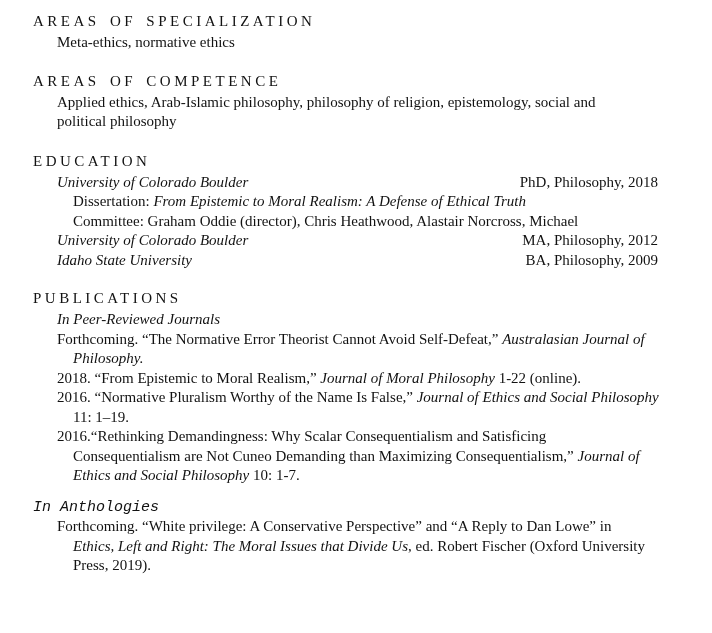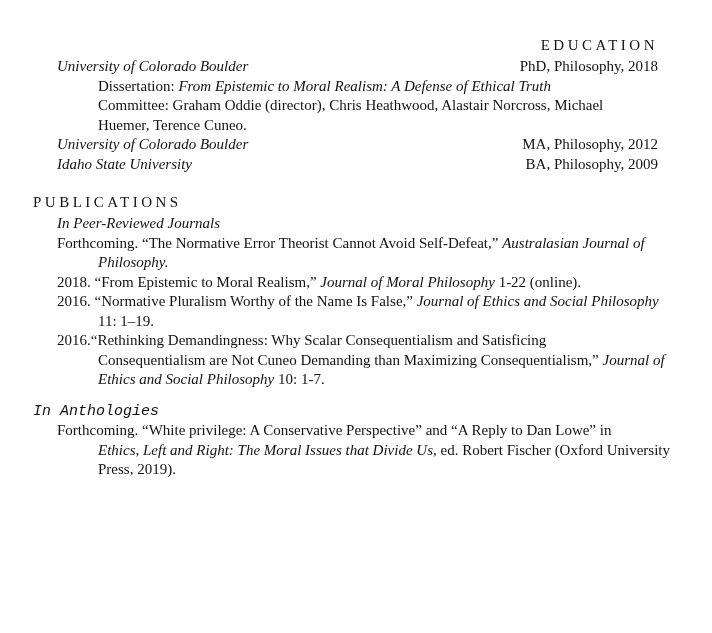--- a/index.html
+++ b/index.html
@@ -25,58 +25,66 @@
   }
   .h {
     font-size: 15px;
     letter-spacing: 3.5px;
     word-spacing: 3px;
     line-height: 23px;
     white-space: nowrap;
     font-weight: normal;
   }
   .h.mt1 { margin-top: 17px; }
-  .h.mt2 { margin-top: 24px; text-align: right; }
+  .h.mt2 { margin-top: 18px; }
   .ln {
     line-height: 19.5px;
     white-space: nowrap;
   }
   .l1 { margin-left: 24px; }
-  .l2 { margin-left: 65px; }
+  .l2 { margin-left: 40px; }
   .it { font-style: italic; }
   .row {
     display: flex;
     justify-content: space-between;
     line-height: 19.5px;
     white-space: nowrap;
   }
   .row .inst { font-style: italic; }
   .sub-label {
     font-style: italic;
     line-height: 19.5px;
     white-space: nowrap;
   }
   .anth-label { margin-top: 12px; font-family: Liberation Mono, monospace; }
 </style>
 </head>
 <body>
 
 <div class="doc">
 
+  <div>
+    <div class="h">AREAS OF SPECIALIZATION</div>
+    <div class="ln l1">Meta-ethics, normative ethics</div>
+  </div>
 
+  <div>
+    <div class="h mt1">AREAS OF COMPETENCE</div>
+    <div class="ln l1">Applied ethics, Arab-Islamic philosophy, philosophy of religion, epistemology, social and</div>
+    <div class="ln l1">political philosophy</div>
+  </div>
 
   <div>
     <div class="h mt2">EDUCATION</div>
     <div class="row l1">
       <span class="inst">University of Colorado Boulder</span>
       <span>PhD, Philosophy, 2018</span>
     </div>
     <div class="ln l2"><span>Dissertation: </span><span class="it">From Epistemic to Moral Realism: A Defense of Ethical Truth</span></div>
     <div class="ln l2">Committee: Graham Oddie (director), Chris Heathwood, Alastair Norcross, Michael</div>
-    <div class="ln l2">Huemer, Terence Cuneo.</div>
     <div class="row l1">
       <span class="inst">University of Colorado Boulder</span>
       <span>MA, Philosophy, 2012</span>
     </div>
     <div class="row l1">
       <span class="inst">Idaho State University</span>
       <span>BA, Philosophy, 2009</span>
     </div>
   </div>
 

